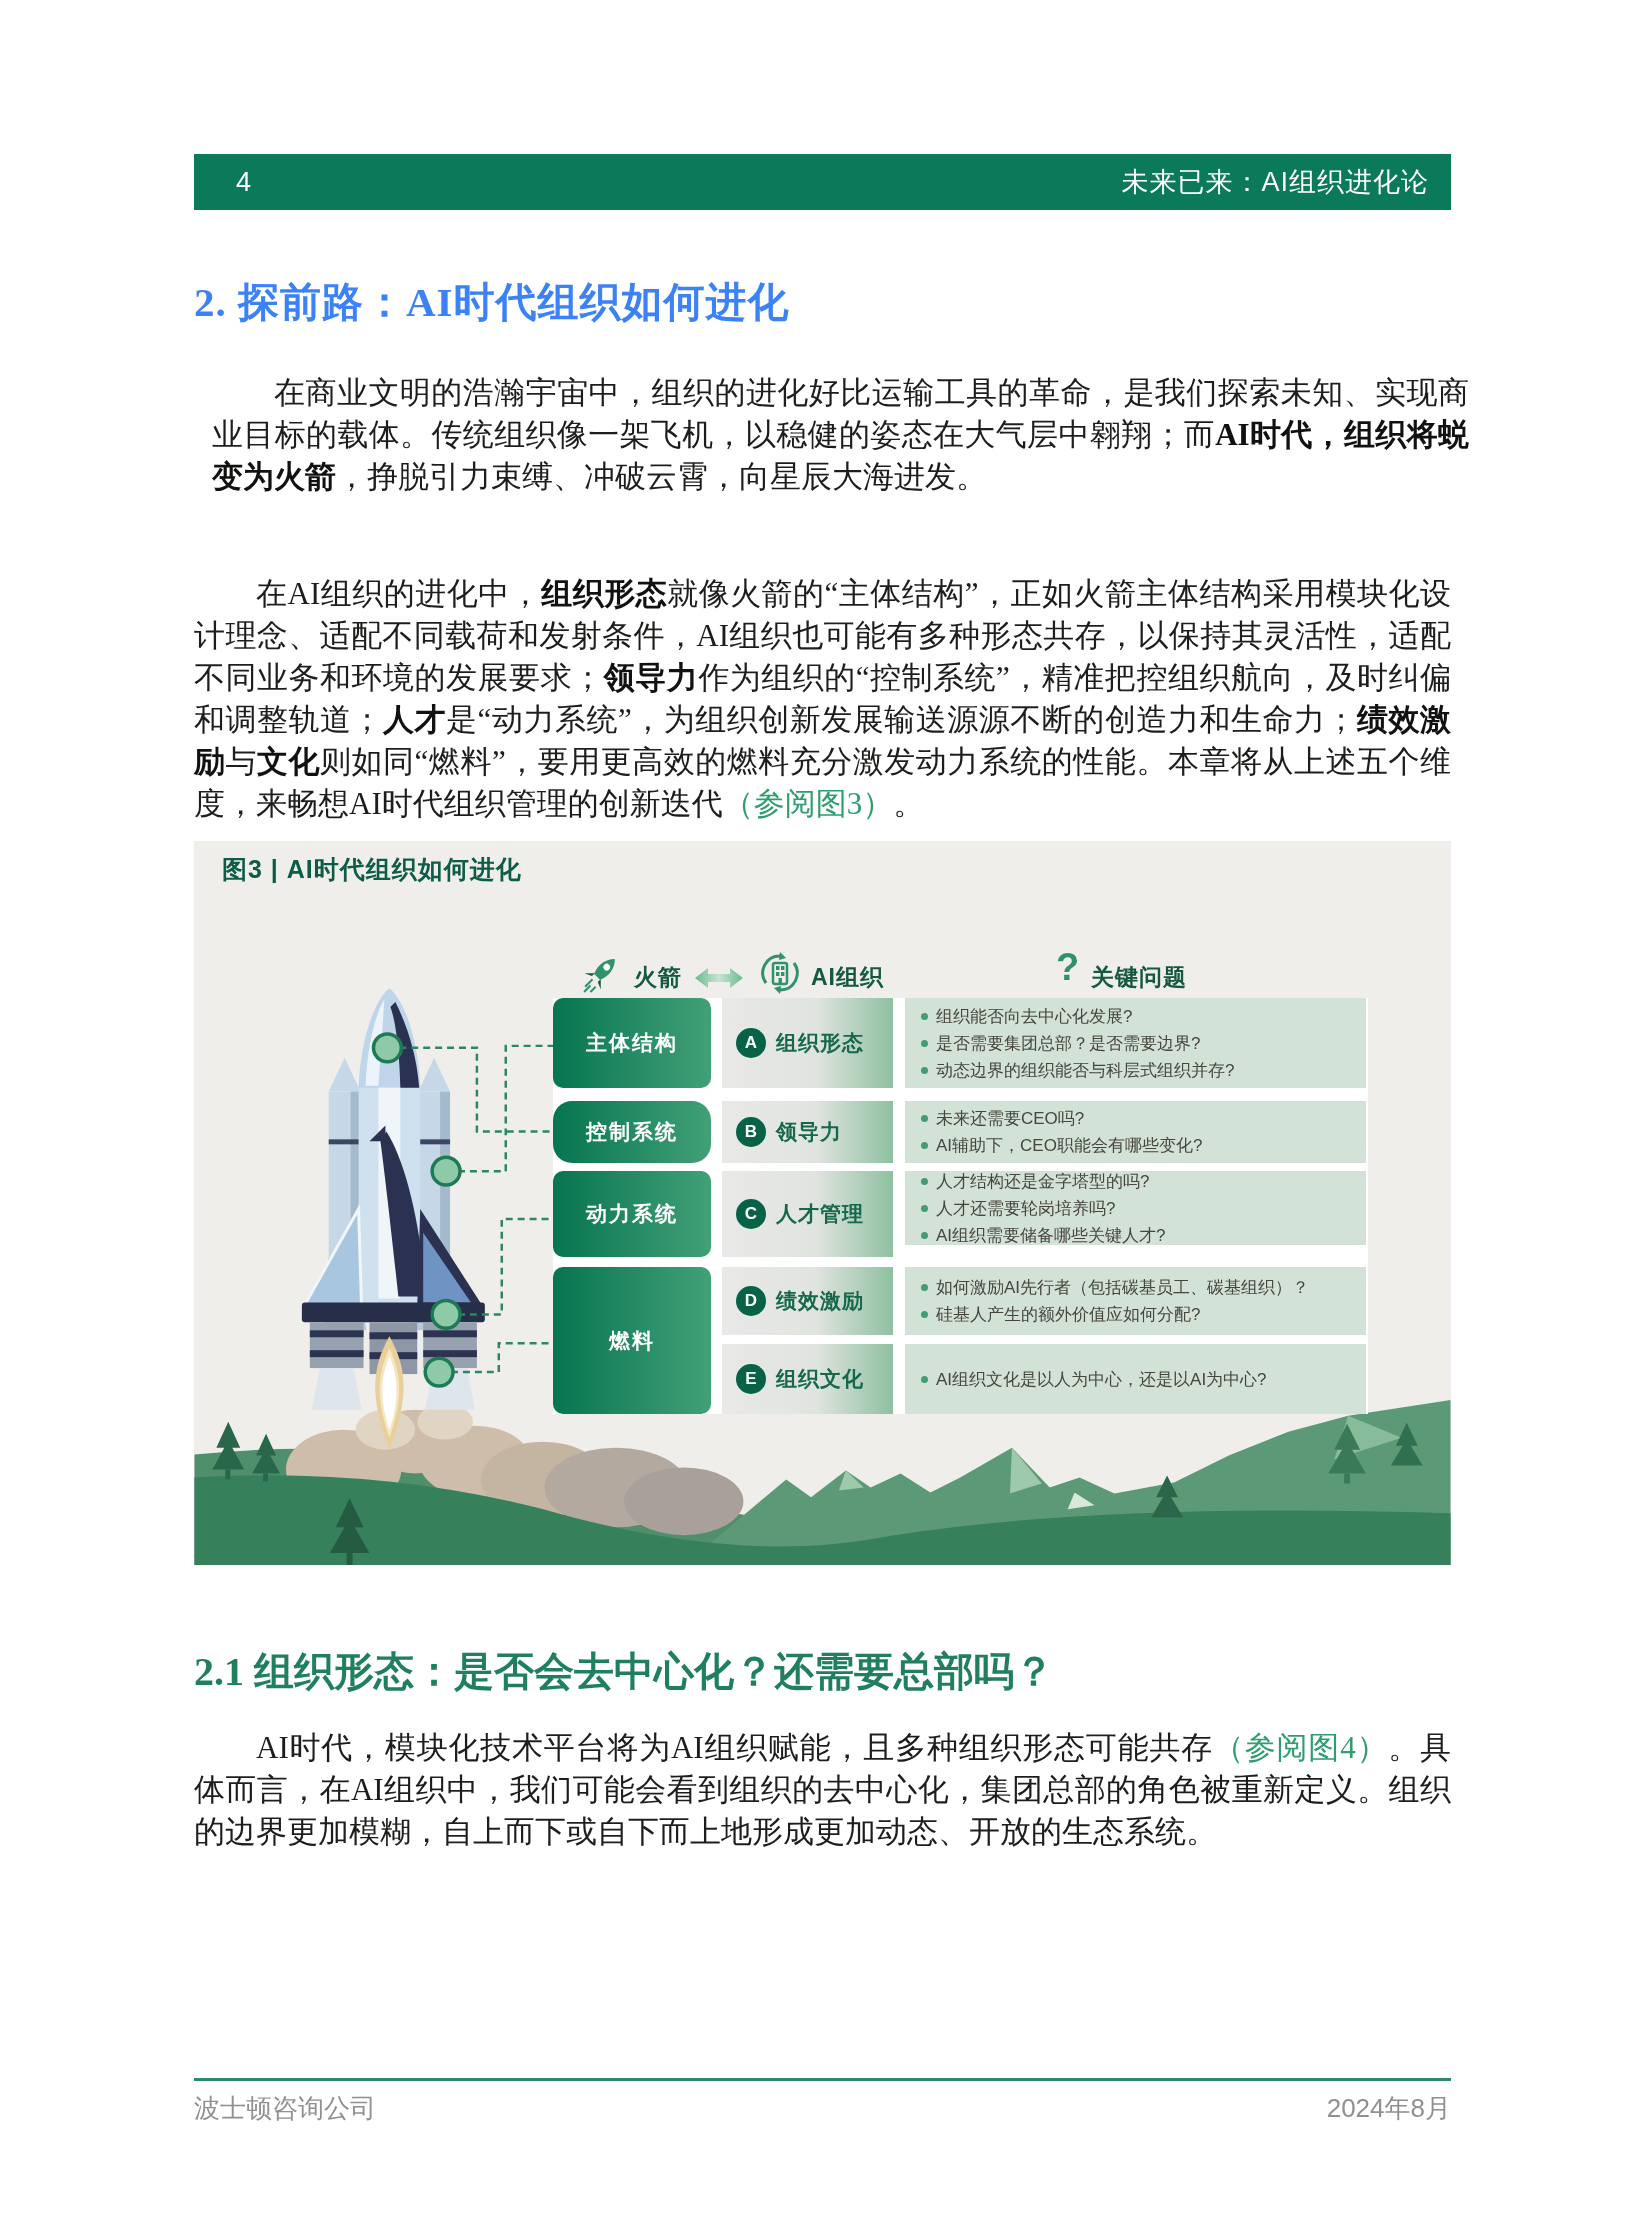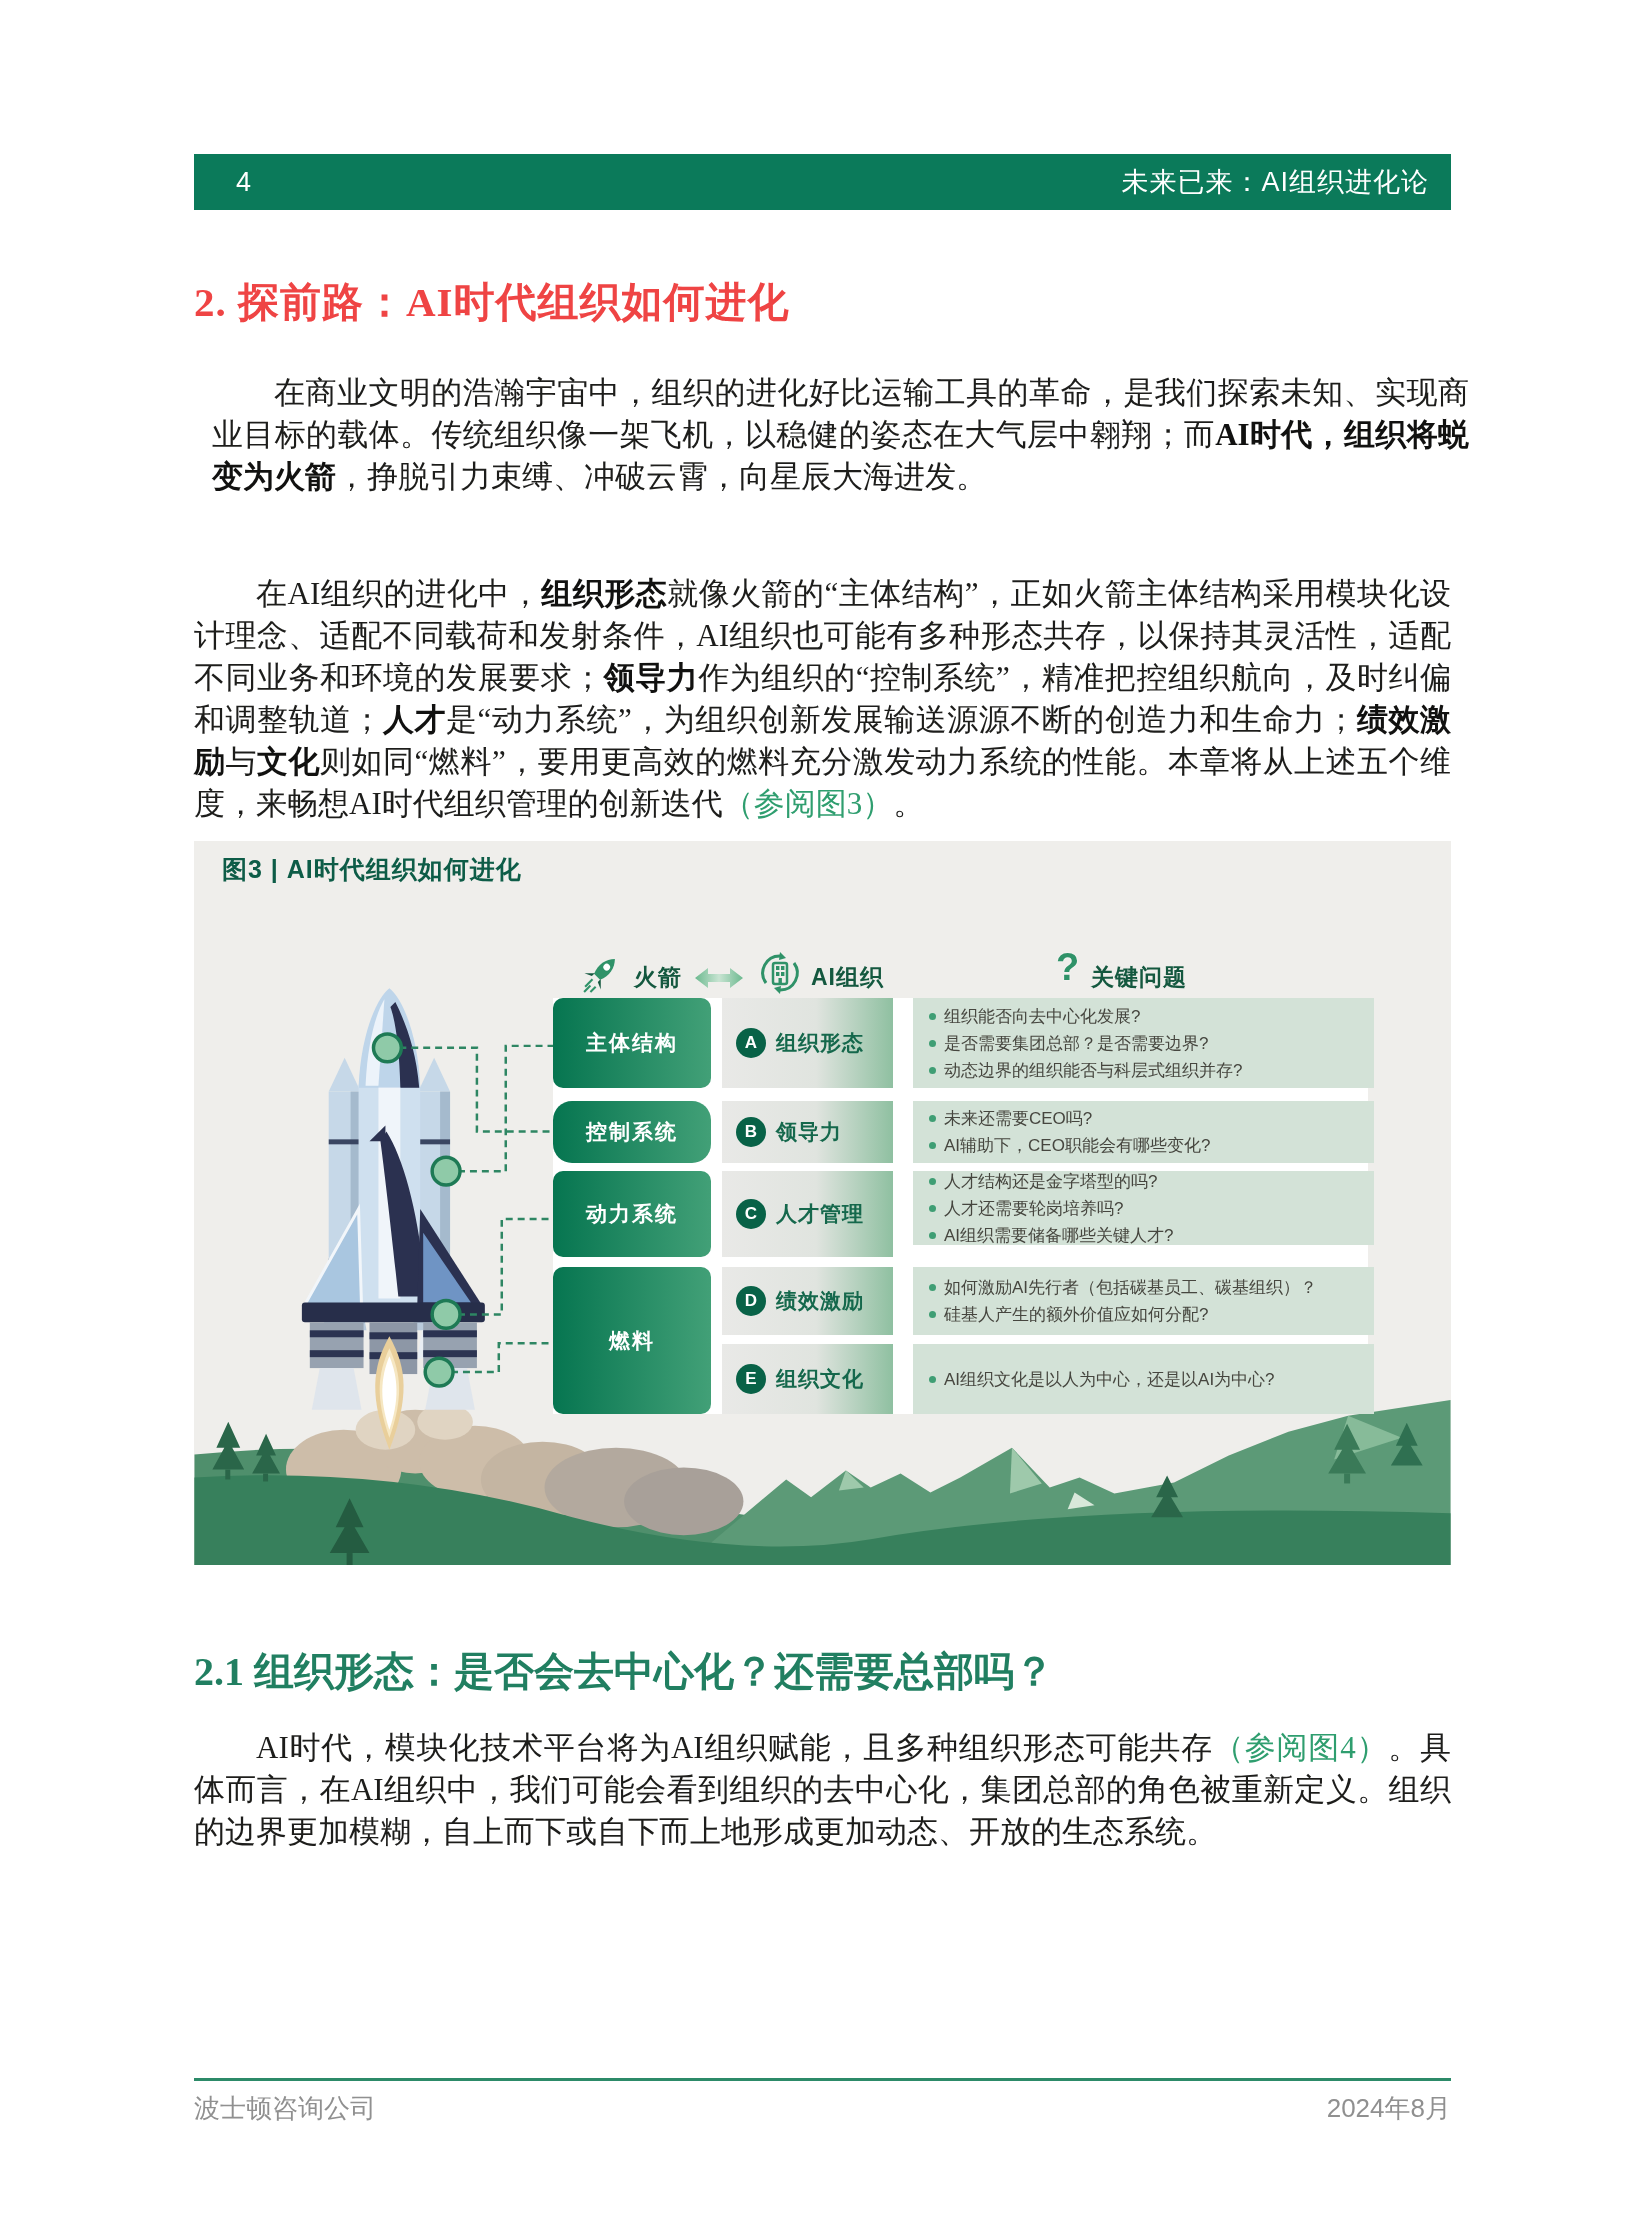--- a/index.html
+++ b/index.html
@@ -7,21 +7,21 @@
         font-family:"Liberation Sans","DejaVu Sans",sans-serif;}
   .abs{position:absolute;}
 
   
   .topbar{left:194px;top:154px;width:1257px;height:56px;background:#0b7a5a;color:#ffffff;}
   .topbar .pageno{position:absolute;left:42px;top:0;line-height:56px;font-size:27px;}
   .topbar .doctitle{position:absolute;right:22px;top:0;line-height:56px;font-size:27px;letter-spacing:1px;}
 
   
   .serif{font-family:"Liberation Serif","DejaVu Serif",serif;}
-  .h1{left:194px;top:275px;width:1257px;font-size:41px;font-weight:700;color:#ef4444;letter-spacing:1px;}
+  .h1{left:194px;top:275px;width:1257px;font-size:41px;font-weight:700;color:#3b82f6;letter-spacing:1px;}
   .h2{left:194px;top:1644px;width:1257px;font-size:40px;font-weight:700;color:#217f61;}
   .para{left:194px;width:1257px;font-size:31px;line-height:42px;color:#1d1d1b;
         text-align:justify;text-indent:62px;}
   .para b{font-weight:700;color:#111110;}
   .ref{color:#2f9e6f;}
 
   
   .figure{left:194px;top:841px;width:1257px;height:724px;background:#efeeeb;}
   .figtitle{left:28px;top:12px;font-size:25px;font-weight:700;color:#0d5c47;letter-spacing:1px;}
   .legend-label{top:121px;font-size:23px;font-weight:700;color:#14583f;letter-spacing:1px;}
@@ -30,21 +30,21 @@
 
   .ftable{left:359px;top:157px;width:815px;height:416px;background:#ffffff;}
   .sysbox{left:0;width:158px;border-radius:10px;background:linear-gradient(90deg,#067550,#42a077);
           color:#ffffff;font-size:21px;font-weight:700;letter-spacing:2px;
           display:flex;align-items:center;justify-content:center;text-align:center;}
   .dimbox{left:169px;width:171px;background:linear-gradient(90deg,#e9e9e7 0%,#e0e4df 55%,#8fc0a1 100%);
           display:flex;align-items:center;padding-left:14px;box-sizing:border-box;}
   .badge{width:30px;height:30px;border-radius:50%;background:#086247;color:#ffffff;
          font-size:17px;font-weight:700;display:flex;align-items:center;justify-content:center;flex:0 0 auto;}
   .dimlabel{margin-left:10px;font-size:21px;font-weight:700;color:#15684c;letter-spacing:1px;}
-  .qpanel{left:360px;width:461px;background:#d3e2d7;display:flex;flex-direction:column;
+  .qpanel{left:352px;width:461px;background:#d3e2d7;display:flex;flex-direction:column;
           justify-content:center;padding:0 12px 0 16px;box-sizing:border-box;}
   .q{display:flex;align-items:flex-start;line-height:27px;}
   .qdot{flex:0 0 auto;width:7px;height:7px;border-radius:50%;background:#3f9e74;margin:10px 8px 0 0;}
   .qtext{font-size:17px;color:#46463f;}
 
   
   .footline{left:194px;top:2078px;width:1257px;height:3px;background:#2c8a68;}
   .footer-left{left:194px;top:2091px;font-size:26px;color:#909090;}
   .footer-right{top:2091px;left:194px;width:1257px;text-align:right;font-size:26px;color:#909090;}
 </style>

